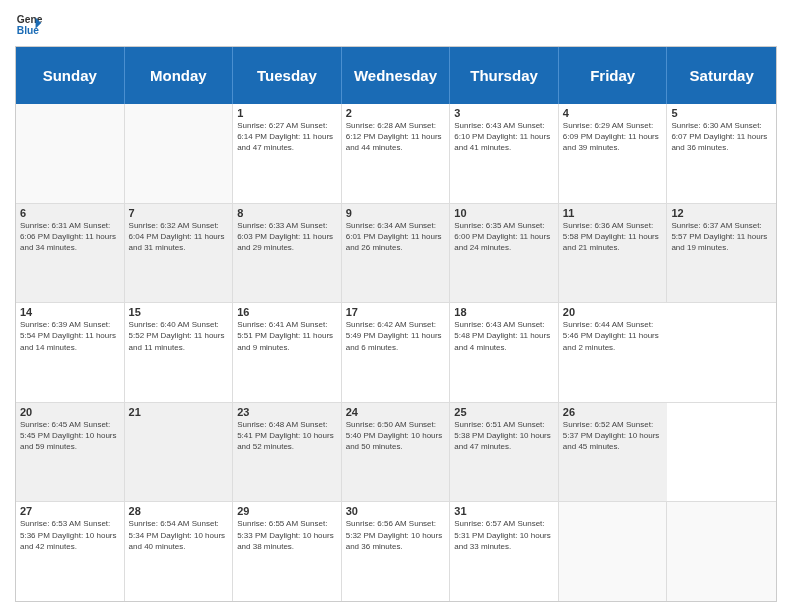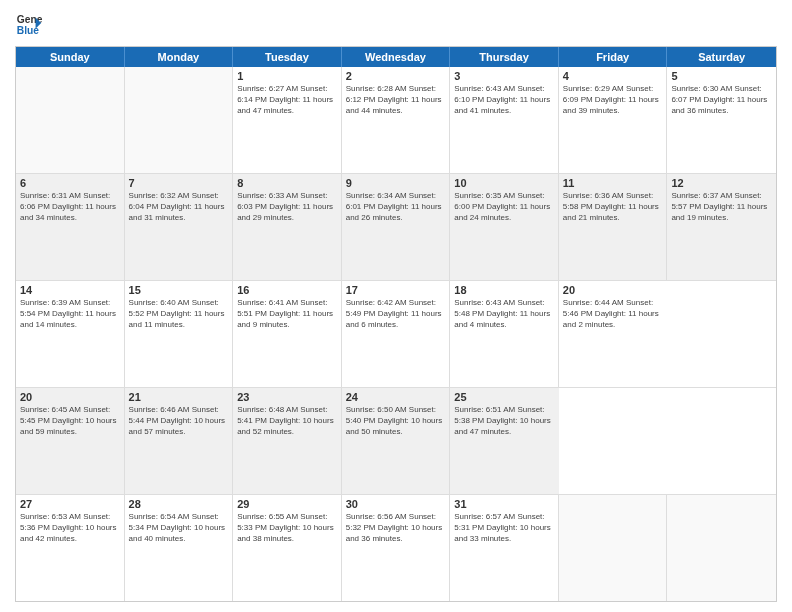--- a/index.html
+++ b/index.html
@@ -50,24 +50,24 @@
       flex-direction: column;
       border: 1px solid #ccc;
     }
     .cal-header {
       display: grid;
       grid-template-columns: repeat(7, 1fr);
       background: #1a6bb5;
     }
     .cal-header-cell {
       color: #fff;
-      font-size: 11px;
+      font-size: 15px;
       font-weight: bold;
       text-align: center;
-      padding: 4px 2px;
+      padding: 20px 2px;
       border-right: 1px solid #4a8fd0;
     }
     .cal-header-cell:last-child { border-right: none; }
     .cal-body {
       flex: 1;
       display: flex;
       flex-direction: column;
     }
     .cal-row {
       display: grid;
@@ -248,41 +248,44 @@
         </div>
         <div class="cal-row">
           <div class="cal-cell shaded">
             <div class="day-num">20</div>
             <div class="cell-info">Sunrise: 6:45 AM
 Sunset: 5:45 PM
 Daylight: 10 hours and 59 minutes.</div>
           </div>
           <div class="cal-cell shaded">
             <div class="day-num">21</div>
-            <div class="cell-info">Sunrise: 6:46 AM
-Sunset: 5:44 PM
-Daylight: 10 hours and 57 minutes.</div>
           </div>
           <div class="cal-cell shaded">
             <div class="day-num">23</div>
             <div class="cell-info">Sunrise: 6:48 AM
 Sunset: 5:41 PM
 Daylight: 10 hours and 52 minutes.</div>
           </div>
           <div class="cal-cell shaded">
             <div class="day-num">24</div>
             <div class="cell-info">Sunrise: 6:50 AM
 Sunset: 5:40 PM
 Daylight: 10 hours and 50 minutes.</div>
           </div>
           <div class="cal-cell shaded">
             <div class="day-num">25</div>
             <div class="cell-info">Sunrise: 6:51 AM
 Sunset: 5:38 PM
 Daylight: 10 hours and 47 minutes.</div>
+          </div>
+          <div class="cal-cell shaded">
+            <div class="day-num">26</div>
+            <div class="cell-info">Sunrise: 6:52 AM
+Sunset: 5:37 PM
+Daylight: 10 hours and 45 minutes.</div>
           </div>
         </div>
         <div class="cal-row">
           <div class="cal-cell">
             <div class="day-num">27</div>
             <div class="cell-info">Sunrise: 6:53 AM
 Sunset: 5:36 PM
 Daylight: 10 hours and 42 minutes.</div>
           </div>
           <div class="cal-cell">

